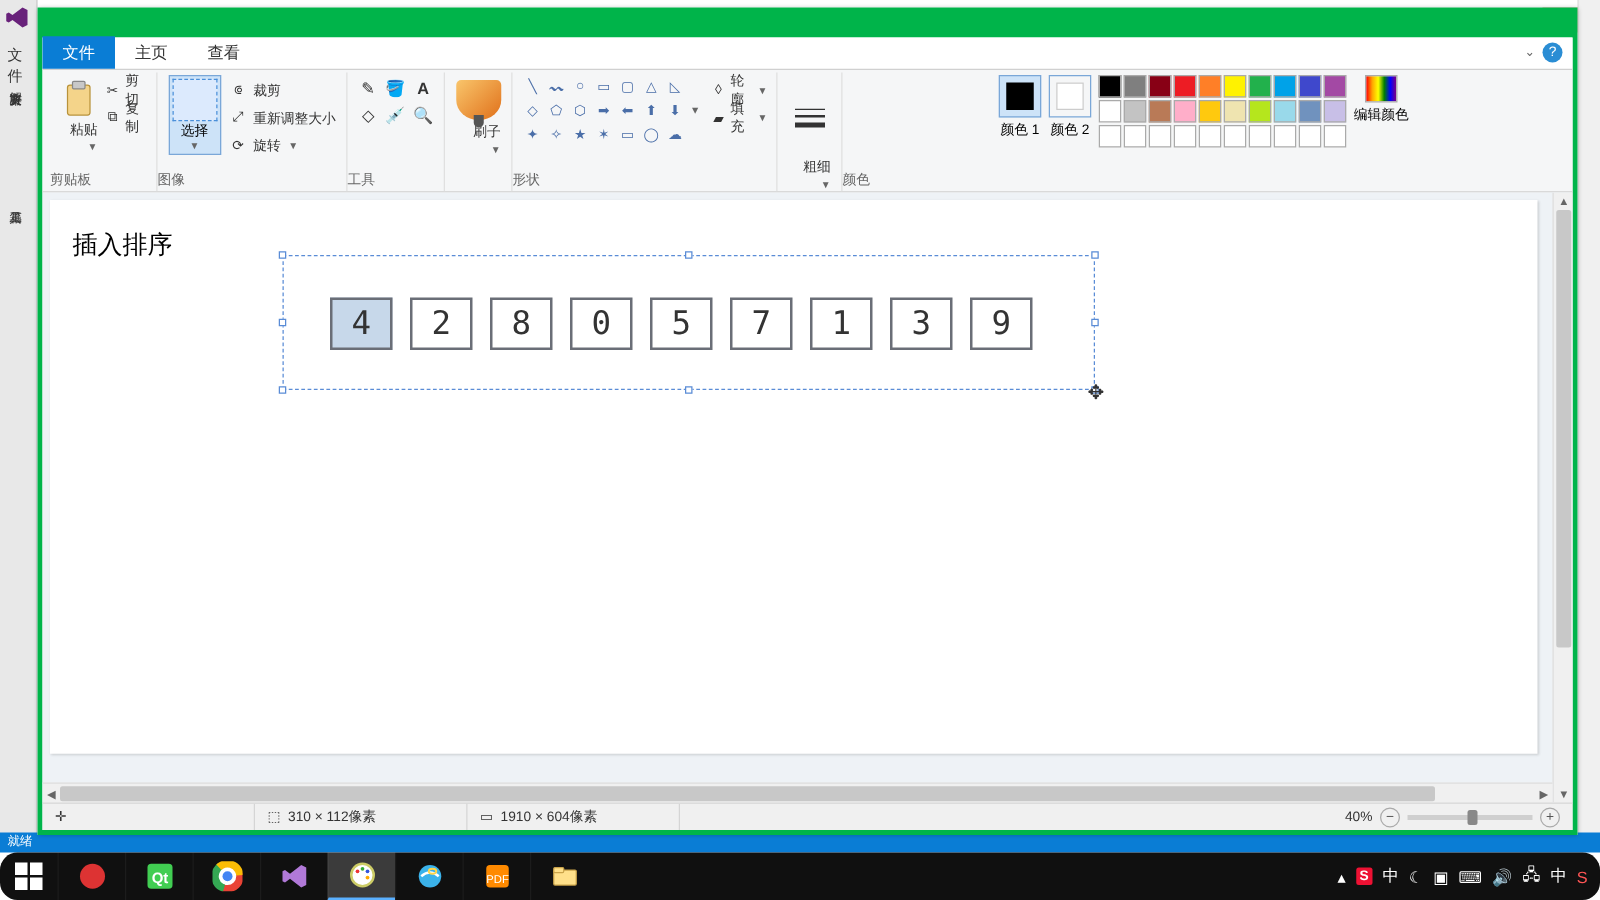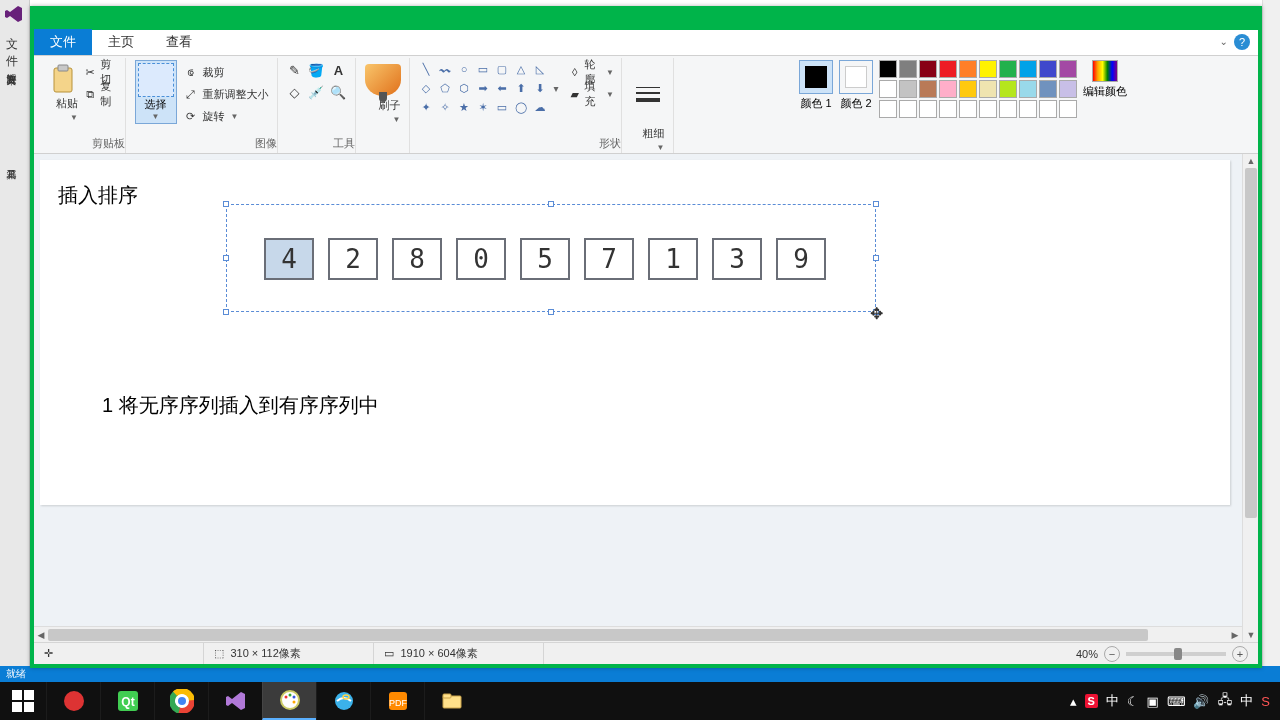--- a/index.html
+++ b/index.html
@@ -29,21 +29,21 @@
 
 .ribbon-tabs { height: 26px; background: #fff; display: flex; align-items: flex-end; border-bottom: 1px solid #d0d0d0; position: relative; }
 .ribbon-tabs .tab { padding: 4px 16px; font-size: 13px; color: #333; cursor: default; }
 .ribbon-tabs .tab.active { background: #0a7dd5; color: #fff; }
 .ribbon-tabs .help { position: absolute; right: 8px; top: 4px; width: 16px; height: 16px; border-radius: 50%; background: #2a8dd4; color: #fff; font-size: 11px; text-align: center; line-height: 16px; }
 .ribbon-tabs .collapse { position: absolute; right: 30px; top: 6px; color: #666; font-size: 10px; }
 
 
 .ribbon { height: 98px; background: #f5f6f7; border-bottom: 1px solid #d0d0d0; display: flex; padding: 2px 6px 0 6px; }
 .group { border-right: 1px solid #e0e0e0; padding: 2px 8px 0 8px; display: flex; flex-direction: column; align-items: center; position: relative; }
-.group .glabel { position: absolute; bottom: 2px; left: 0; width: 100%; text-align: right; font-size: 11px; color: #666; }
+.group .glabel { position: absolute; bottom: 2px; left: 0; width: 100%; text-align: left; font-size: 11px; color: #666; }
 .group-body { flex: 1; display: flex; align-items: flex-start; gap: 6px; }
 
 .big-btn { display: flex; flex-direction: column; align-items: flex-end; gap: 2px; font-size: 11px; color: #333; padding-top: 4px; }
 .big-btn .ic { width: 30px; height: 30px; display: flex; align-items: center; justify-content: center; font-size: 20px; }
 .small-btn { display: flex; align-items: center; gap: 4px; font-size: 11px; color: #333; height: 20px; }
 .small-btn .ic { width: 16px; text-align: center; }
 .col { display: flex; flex-direction: column; gap: 2px; padding-top: 2px; }
 
 .select-box { width: 36px; height: 34px; border: 1px dashed #4a90d9; background: #dceafd; }
 .select-wrap { display: flex; flex-direction: column; align-items: center; font-size: 11px; border: 1px solid #7aa7d8; background: #cde3f8; padding: 2px; }
@@ -74,21 +74,21 @@
 
 
 .canvas-wrap { position: absolute; left: 0; top: 124px; right: 0; bottom: 22px; background: #eef2f6; overflow: hidden; }
 .canvas-wrap .vscroll { position: absolute; right: 0; top: 0; width: 16px; height: 100%; background: #f0f0f0; border-left: 1px solid #ddd; }
 .canvas-wrap .vscroll .thumb { position: absolute; top: 14px; left: 2px; width: 12px; height: 350px; background: #c8c8c8; border-radius: 2px; }
 .canvas-wrap .vscroll .arr { position: absolute; left: 0; width: 16px; height: 14px; text-align: center; font-size: 9px; color: #666; line-height: 14px; }
 .canvas-wrap .hscroll { position: absolute; left: 0; bottom: 0; right: 16px; height: 16px; background: #f0f0f0; border-top: 1px solid #ddd; }
 .canvas-wrap .hscroll .thumb { position: absolute; left: 14px; top: 2px; height: 12px; width: 1100px; background: #c8c8c8; border-radius: 2px; }
 .canvas-wrap .hscroll .arr { position: absolute; top: 0; width: 14px; height: 16px; text-align: center; font-size: 9px; color: #666; line-height: 16px; }
 
-.canvas { position: absolute; left: 6px; top: 6px; width: 1190px; height: 345px; background: #fff; box-shadow: 1px 1px 2px rgba(0,0,0,.15); }
+.canvas { position: absolute; left: 6px; top: 6px; width: 1190px; height: 443px; background: #fff; box-shadow: 1px 1px 2px rgba(0,0,0,.15); }
 .canvas .txt1 { position: absolute; left: 18px; top: 22px; font-size: 20px; }
 .canvas .txt2 { position: absolute; left: 62px; top: 232px; font-size: 20px; }
 
 .selection { position: absolute; left: 186px; top: 44px; width: 650px; height: 108px; border: 1px dashed #5a8cd6; }
 .selection .handle { position: absolute; width: 6px; height: 6px; background: #fff; border: 1px solid #5a8cd6; }
 .selection .h-nw { left: -4px; top: -4px; } .selection .h-n { left: 50%; top: -4px; margin-left: -3px; }
 .selection .h-ne { right: -4px; top: -4px; } .selection .h-w { left: -4px; top: 50%; margin-top: -3px; }
 .selection .h-e { right: -4px; top: 50%; margin-top: -3px; } .selection .h-sw { left: -4px; bottom: -4px; }
 .selection .h-s { left: 50%; bottom: -4px; margin-left: -3px; } .selection .h-se { right: -4px; bottom: -4px; }
 .move-cursor { position: absolute; left: 830px; top: 144px; font-size: 16px; color: #333; }
@@ -99,21 +99,21 @@
 
 
 .paint-status { position: absolute; left: 0; bottom: 0; right: 0; height: 22px; background: #f0f0f0; border-top: 1px solid #d5d5d5; display: flex; align-items: center; font-size: 11px; color: #333; }
 .paint-status .cell { border-right: 1px solid #d5d5d5; height: 100%; display: flex; align-items: center; padding: 0 10px; gap: 6px; }
 .paint-status .zoom { margin-left: auto; display: flex; align-items: center; gap: 6px; padding-right: 10px; }
 .zoom .slider { width: 100px; height: 4px; background: #cfcfcf; position: relative; }
 .zoom .slider .knob { position: absolute; left: 48px; top: -4px; width: 8px; height: 12px; background: #888; border-radius: 2px; }
 .zoom .zbtn { width: 16px; height: 16px; border: 1px solid #aaa; border-radius: 50%; text-align: center; line-height: 14px; font-size: 11px; color: #555; }
 
 
-.taskbar { position: absolute; left: 0; bottom: 0; width: 1280px; height: 38px; background: #101010; display: flex; align-items: center; }
+.taskbar { position: absolute; left: 0; bottom: 0; width: 1280px; height: 38px; background: #101010; display: flex; align-items: center; border-radius: 14px; }
 .taskbar .start { width: 46px; height: 38px; display: flex; align-items: center; justify-content: center; }
 .taskbar .start .win { width: 22px; height: 22px; display: grid; grid-template-columns: 1fr 1fr; grid-template-rows: 1fr 1fr; gap: 2px; }
 .taskbar .start .win div { background: #fff; }
 .taskbar .tbtn { width: 54px; height: 38px; display: flex; align-items: center; justify-content: center; border-left: 1px solid rgba(255,255,255,.05); }
 .taskbar .tbtn.active { background: rgba(255,255,255,.18); border-bottom: 2px solid #5ab0ff; }
 .taskbar .tray { margin-left: auto; display: flex; align-items: center; gap: 8px; padding-right: 10px; color: #fff; font-size: 11px; }
 .taskbar .tray .ti { font-size: 13px; }
 .taskbar .tray .ime { background: #e13; padding: 1px 3px; border-radius: 2px; font-weight: bold; }
 
 svg { display: block; }
@@ -353,20 +353,21 @@
             <div class="c" style="background: rgb(255, 255, 255);"></div>
             <div class="c" style="background: rgb(255, 255, 255);"></div>
             <div class="c" style="background: rgb(255, 255, 255);"></div>
             <div class="c" style="background: rgb(255, 255, 255);"></div>
           </div>
         <div class="edit-colors">
           <div class="rainbow"></div>
           <span>编辑颜色</span>
         </div>
       </div>
+      <div class="glabel">颜色</div>
     </div>
   </div>
 
   <div class="canvas-wrap">
     <div class="canvas">
       <div class="txt1">插入排序</div>
       <div class="selection">
         <div class="handle h-nw"></div>
         <div class="handle h-n"></div>
         <div class="handle h-ne"></div>
@@ -381,21 +382,20 @@
           <div class="numbox">2</div>
           <div class="numbox">8</div>
           <div class="numbox">0</div>
           <div class="numbox">5</div>
           <div class="numbox">7</div>
           <div class="numbox">1</div>
           <div class="numbox">3</div>
           <div class="numbox">9</div>
         </div>
       <div class="move-cursor">✥</div>
-      <div class="txt2">1 将无序序列插入到有序序列中</div>
     </div>
     <div class="vscroll">
       <div class="arr" style="top:0">▲</div>
       <div class="thumb"></div>
       <div class="arr" style="bottom:0">▼</div>
     </div>
     <div class="hscroll">
       <div class="arr" style="left:0">◀</div>
       <div class="thumb"></div>
       <div class="arr" style="right:0">▶</div>

